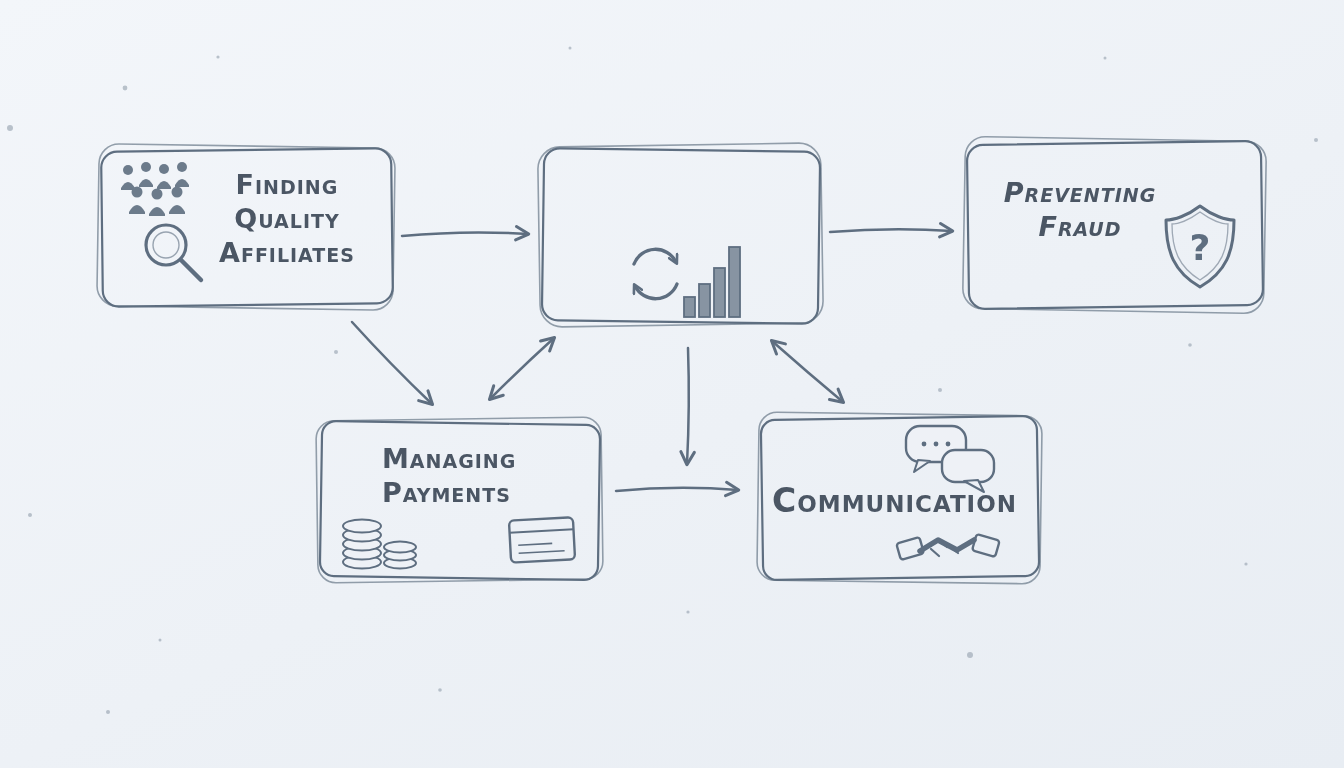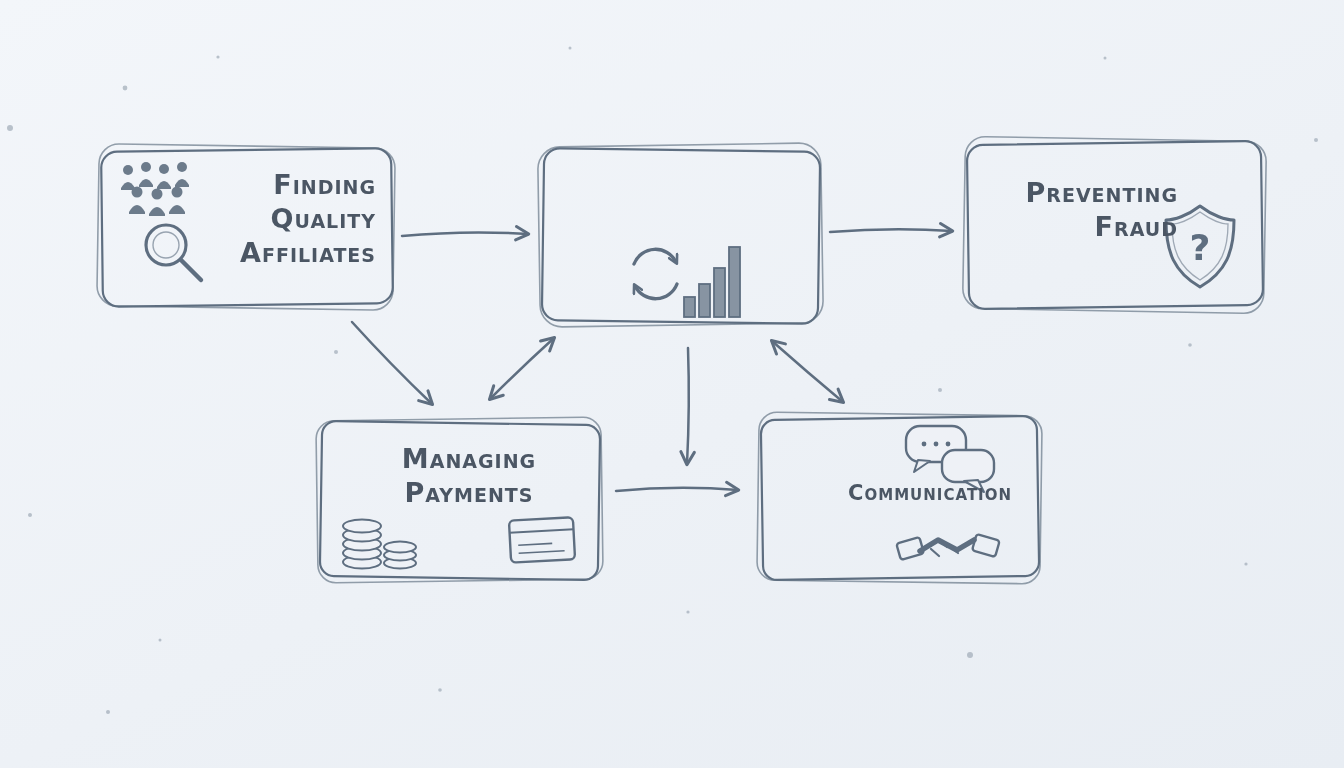--- a/index.html
+++ b/index.html
@@ -10,29 +10,29 @@
     position:relative;
   }
   .stage{position:absolute;inset:0;width:1344px;height:768px;}
   svg.layer{position:absolute;left:0;top:0;}
   .node-label{
     position:absolute;
     color:#4b5664;
     font-variant:small-caps;
     font-weight:600;
     letter-spacing:1px;
-    text-align:right;
+    text-align:center;
     line-height:1.25;
     user-select:none;
   }
   .lbl-finding{left:198px;top:168px;width:178px;font-size:27px;}
   .lbl-tracking{left:556px;top:164px;width:250px;font-size:27px;}
-  .lbl-fraud{left:982px;top:176px;width:196px;font-size:27px;}
-  .lbl-payments{left:352px;top:442px;width:206px;font-size:27px;text-align:center;padding-left:14px;}
-  .lbl-comm{left:772px;top:480px;width:240px;font-size:21px;}
+  .lbl-fraud{left:982px;top:176px;width:196px;font-size:27px;font-style:italic;}
+  .lbl-payments{left:368px;top:442px;width:206px;font-size:27px;text-align:left;padding-left:14px;}
+  .lbl-comm{left:772px;top:480px;width:240px;font-size:33px;}
 </style>
 </head>
 <body>
 
 <div class="stage">
 
   <svg class="layer" width="1344" height="768" viewBox="0 0 1344 768">
     <defs>
       <marker id="ah" viewBox="0 0 12 12" refX="9.5" refY="6" markerWidth="18" markerHeight="18" orient="auto-start-reverse" markerUnits="userSpaceOnUse">
         <path d="M1.5,1.5 L10,6 L1.5,10.5" fill="none" stroke="#5e6e80" stroke-width="2" stroke-linecap="round" stroke-linejoin="round"></path>

